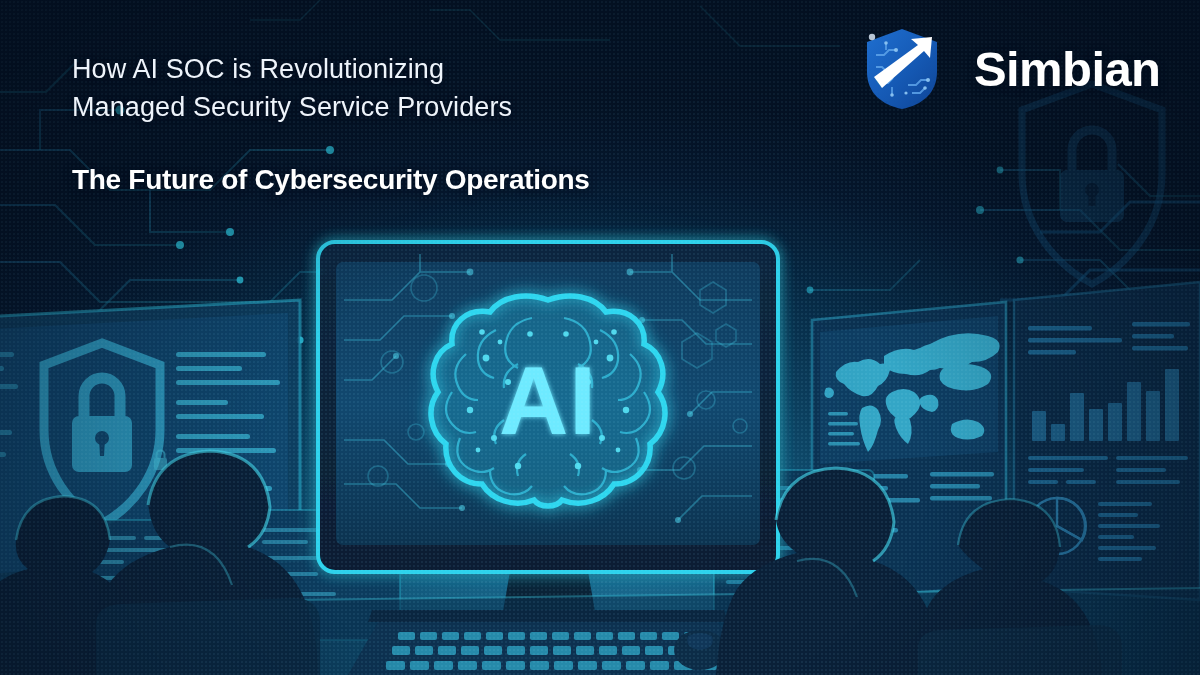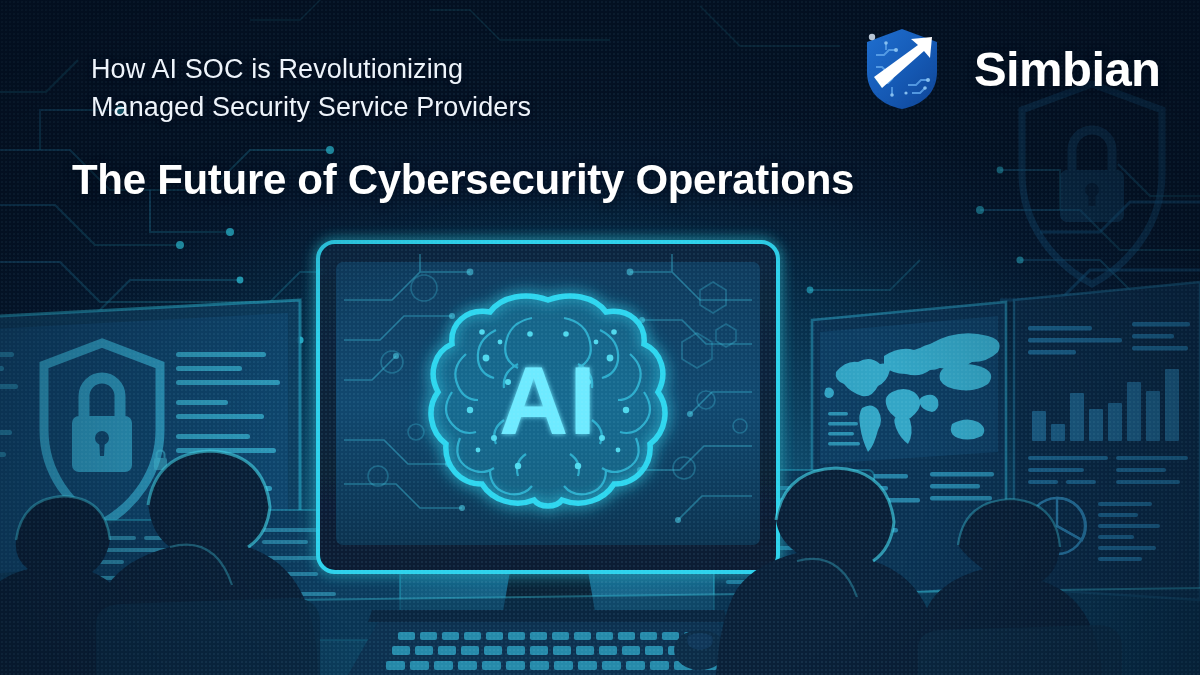--- a/index.html
+++ b/index.html
@@ -26,25 +26,24 @@
   }
 
   .svgfull { position:absolute; inset:0; width:1200px; height:675px; }
 
   
   #subtitle {
     position:absolute; left:72px; top:50px; width:660px;
     font-size:27px; line-height:38px; font-weight:400; color:#eef4fb;
     letter-spacing:.1px; white-space:pre-line;
     text-shadow:0 1px 6px rgba(0,10,25,.75);
-    margin-left:19px;
   }
   #headline {
     position:absolute; left:72px; top:155px; width:1000px;
-    font-size:42px; line-height:50px; font-weight:700; color:#ffffff;
+    font-size:28px; line-height:50px; font-weight:700; color:#ffffff;
     letter-spacing:-.3px;
     text-shadow:0 2px 10px rgba(0,12,28,.8);
   }
 
   
   #logo { position:absolute; left:862px; top:27px; display:flex; align-items:center; gap:32px; }
   #logo .mark { width:80px; height:84px; display:block; }
   #logo .word {
     font-size:49px; font-weight:700; color:#ffffff; letter-spacing:-.6px;
     text-shadow:0 2px 9px rgba(0,12,28,.75);

